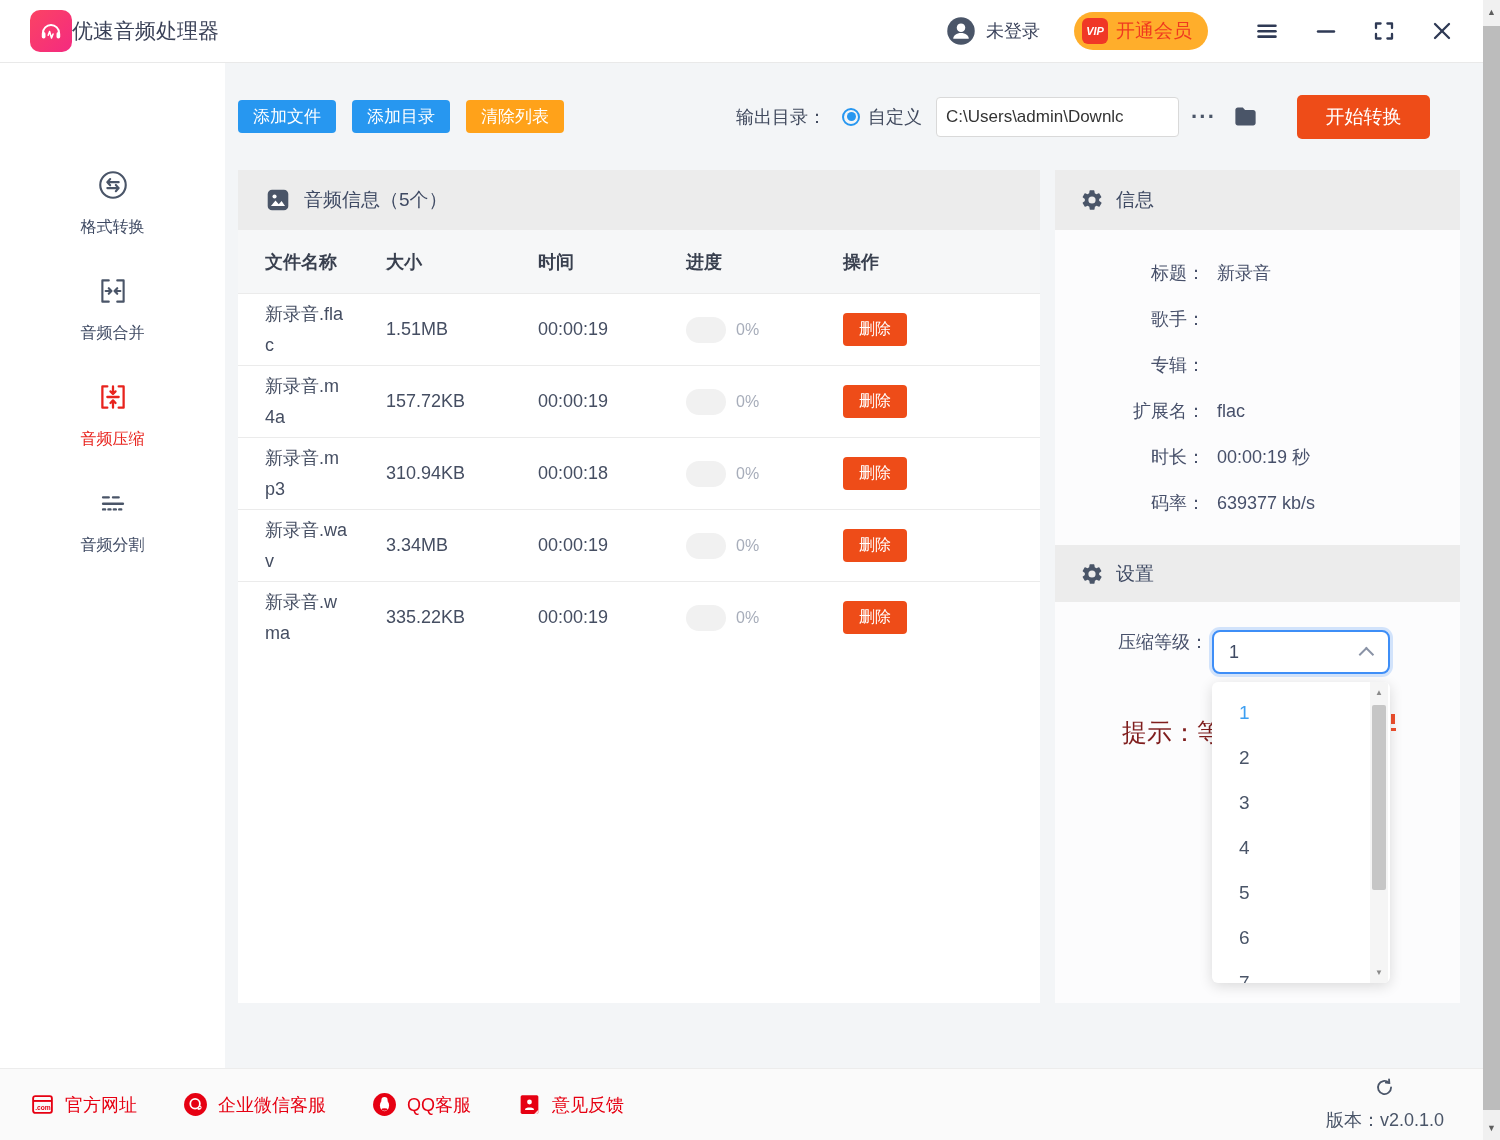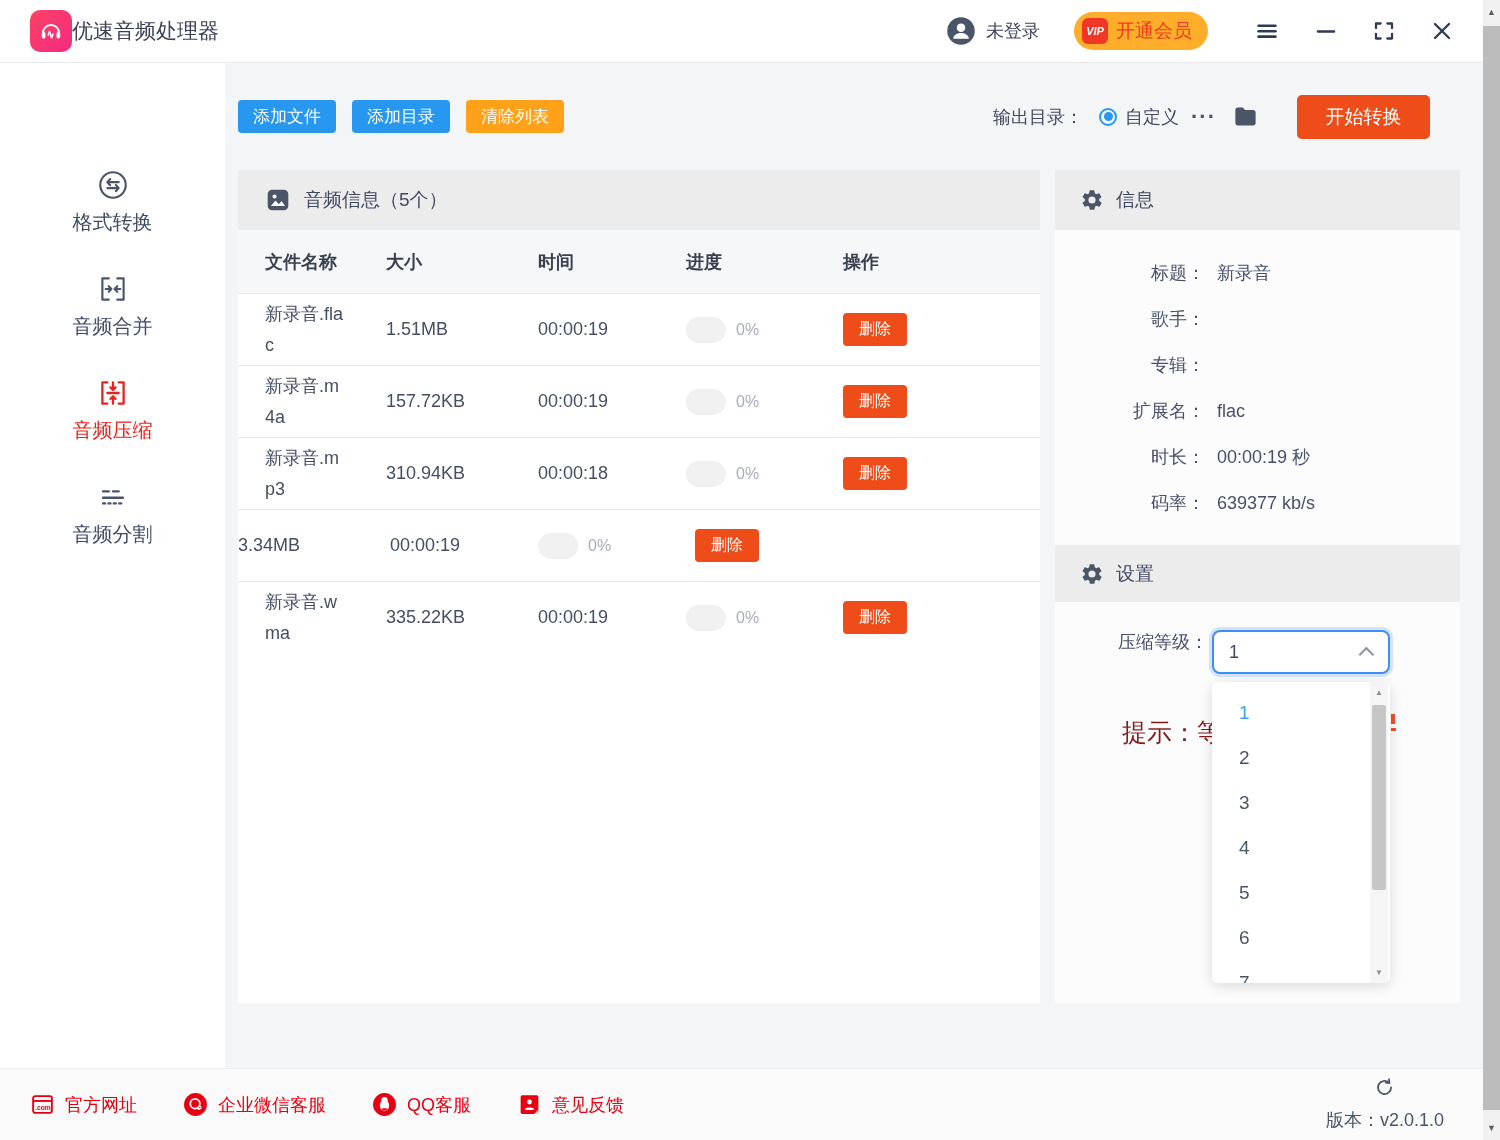--- a/index.html
+++ b/index.html
@@ -26,21 +26,21 @@
   .win-scrollbar { position:absolute; right:0; top:0; width:17px; height:1140px; background:#f0f0f0; z-index:50; }
   .win-scrollbar .arr { position:absolute; left:0; width:17px; text-align:center; font-size:9px; color:#5e5e5e; }
   .win-scrollbar .arr.up { top:7px; }
   .win-scrollbar .arr.down { bottom:7px; }
   .win-thumb { position:absolute; left:0; top:26px; width:17px; height:1084px; background:#bcbcbc; }
 
   
   .sidebar { position:absolute; left:0; top:63px; width:225px; height:1005px; background:#fff; }
   .side-item { width:100%; display:flex; flex-direction:column; align-items:center; cursor:pointer; margin-top:36px; }
   .side-item:first-child { margin-top:105px; }
-  .side-item .lbl { font-size:20px; margin-top:3px; color:#3f4a63;text-align:right; }
+  .side-item .lbl { font-size:16px; margin-top:11px; color:#3f4a63;text-align:right; }
   .side-item .ic { color:#4a5568; }
   .side-item.active .lbl, .side-item.active .ic { color:#e8231d; }
 
   
   .content { position:absolute; left:225px; top:63px; width:1258px; height:1005px; background:#f3f5f7; }
 
   
   .toolbar { position:absolute; left:0; top:0; width:100%; height:107px; display:flex; align-items:center; padding:0 53px 0 13px; }
   .btn { border:none; border-radius:4px; color:#fff; font-size:17px; height:33px; padding:0 15px; cursor:pointer;
          font-family:inherit; }
@@ -236,20 +236,21 @@
     <button class="btn btn-blue">添加文件</button>
     <button class="btn btn-blue">添加目录</button>
     <button class="btn btn-orange">清除列表</button>
 
     <div class="out-group">
       <span class="out-label">输出目录：</span>
       <span class="radio">
           <span class="dot"></span>
         </span>
       <span class="radio-label">自定义</span>
+      <input class="path-input" type="text" value="C:\Users\admin\Downlc" style="">
       <span class="dots">···</span>
       <span class="folder">
         <svg width="27" height="27" viewBox="0 0 24 24" fill="currentColor">
             <path d="M3 6.2C3 5 4 4 5.2 4h4.4l2 2.2h7.2C20 6.2 21 7.2 21 8.4v9.4c0 1.2-1 2.2-2.2 2.2H5.2C4 20 3 19 3 17.8V6.2z"></path>
           </svg>
       </span>
       <button class="start-btn">开始转换</button>
     </div>
   </div>
 
@@ -297,20 +298,21 @@
       <div class="c-name"><span>新录音.mp3</span></div>
       <div class="c-size">310.94KB</div>
       <div class="c-time">00:00:18</div>
       <div class="c-prog">
           <span class="pill"></span>
           <span class="pct">0%</span>
         </div>
       <div class="c-act"><button class="del-btn">删除</button></div>
     </div>
     <div class="t-row file-row">
+      <div class="c-name"><span>新录音.wav</span></div>
       <div class="c-size">3.34MB</div>
       <div class="c-time">00:00:19</div>
       <div class="c-prog">
           <span class="pill"></span>
           <span class="pct">0%</span>
         </div>
       <div class="c-act"><button class="del-btn">删除</button></div>
     </div>
     <div class="t-row file-row">
       <div class="c-name"><span>新录音.wma</span></div>

